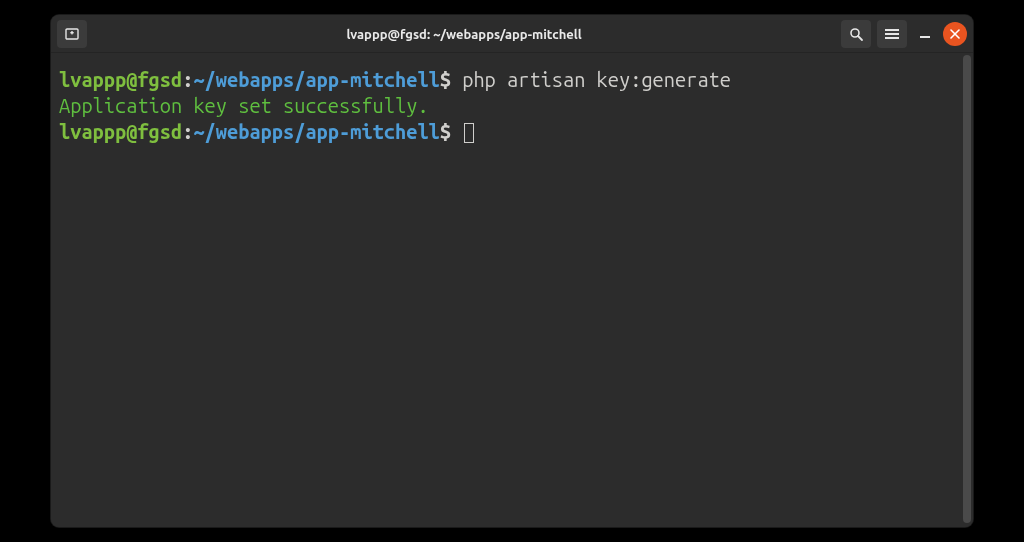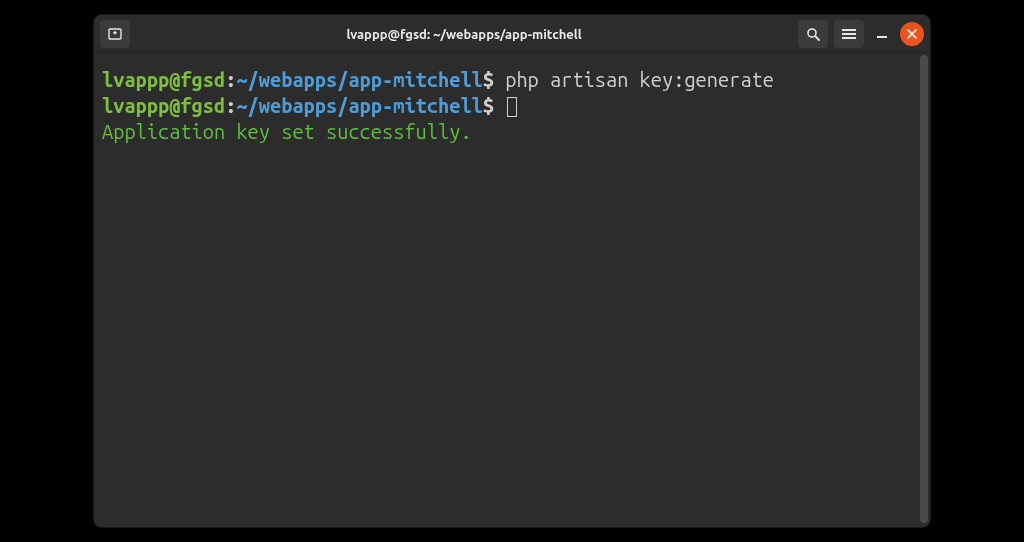--- a/index.html
+++ b/index.html
@@ -7,21 +7,21 @@
       background: #000;
       width: 1024px;
       height: 542px;
       overflow: hidden;
       font-family: "Ubuntu", "DejaVu Sans", sans-serif;
       display: flex;
       align-items: center;
       justify-content: center;
     }
     .window {
-      width: 836px;
+      width: 922px;
       height: 512px;
       background: #2c2c2c;
       border-radius: 8px;
       overflow: hidden;
       display: flex;
       flex-direction: column;
       box-shadow: 0 0 0 1px #1a1a1a;
       position: relative;
     }
     .titlebar {
@@ -158,18 +158,18 @@
         <svg viewBox="0 0 10 10">
             <line x1="1" y1="1" x2="9" y2="9" stroke="#fff" stroke-width="1.6" stroke-linecap="round"></line>
             <line x1="9" y1="1" x2="1" y2="9" stroke="#fff" stroke-width="1.6" stroke-linecap="round"></line>
           </svg>
       </div>
     </div>
   </div>
 
   <div class="terminal-body dark">
     <div class="line"><span class="user">lvappp@fgsd</span><span class="colon">:</span><span class="path">~/webapps/app-mitchell</span><span class="dollar">$</span><span class="cmd"> </span><span class="cmd">php artisan key:generate</span></div>
+    <div class="line output-green">Application key set successfully.</div>
     <div class="line"><span class="user">lvappp@fgsd</span><span class="colon">:</span><span class="path">~/webapps/app-mitchell</span><span class="dollar">$</span><span class="cmd"> </span><span class="cursor"></span></div>
-    <div class="line output-green">Application key set successfully.</div>
   </div>
 
   <div class="scrollbar"></div>
 </div>
 
 </body></html>

